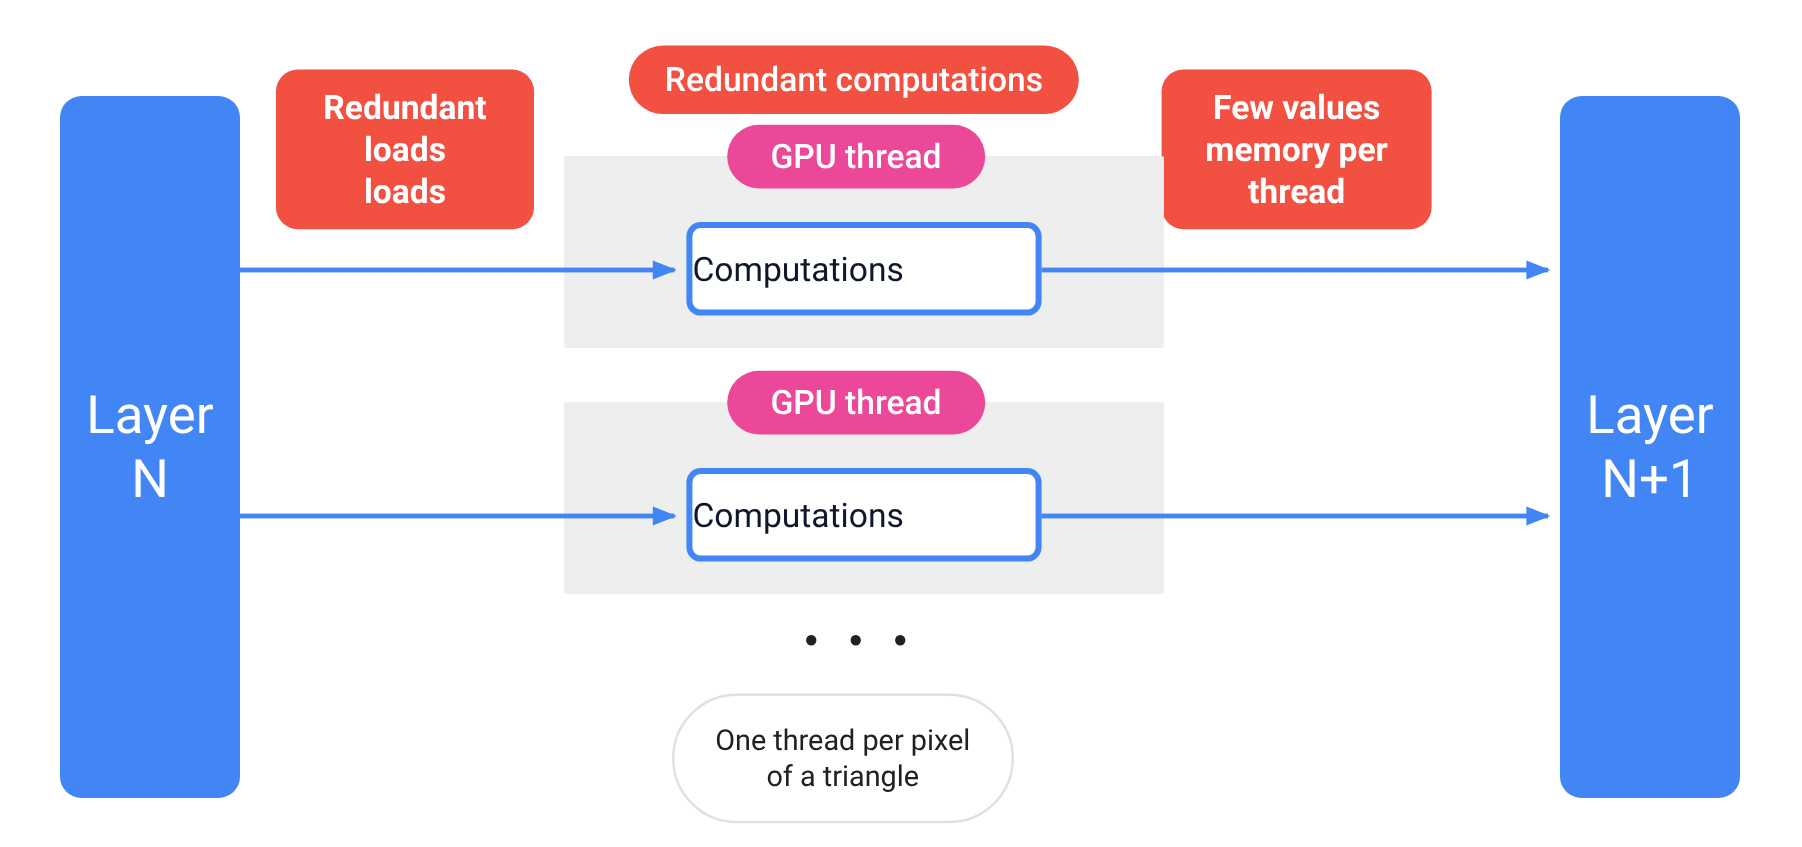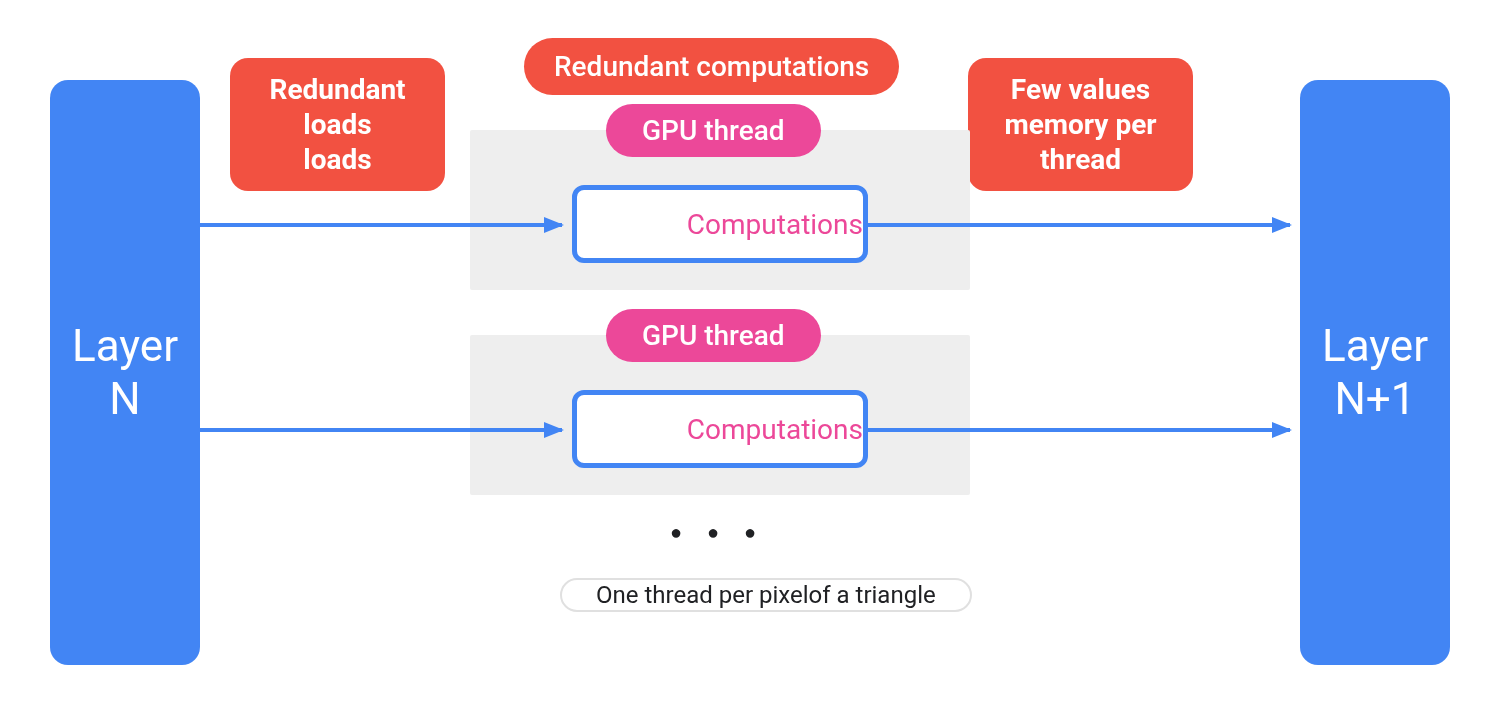--- a/index.html
+++ b/index.html
@@ -67,26 +67,26 @@
     display: flex;
     align-items: center;
     justify-content: center;
     padding: 10px 36px;
   }
   .comp-box {
     position: absolute;
     background: #fff;
     border: 5px solid #4285F4;
     border-radius: 12px;
-    color: #ec4899;
+    color: #0f172a;
     font-size: 28px;
     font-weight: 400;
     display: flex;
     align-items: center;
-    justify-content: flex-end;
+    justify-content: flex-start;
   }
   .arrow {
     position: absolute;
     height: 0;
     border-top: 4px solid #4285F4;
   }
   .arrow::after {
     content: '';
     position: absolute;
     right: -2px;
@@ -104,26 +104,26 @@
     color: #202124;
   }
   .footer-pill {
     position: absolute;
     background: #fff;
     border: 2px solid #E0E0E0;
     border-radius: 999px;
     font-size: 24px;
     color: #202124;
     display: flex;
-    flex-direction: row;
+    flex-direction: column;
     align-items: center;
     justify-content: center;
     text-align: center;
     line-height: 1.25;
-    padding: 0 34px;
+    padding: 22px 34px;
   }
 </style>
 </head>
 <body>
 
 <div class="layer-box" style="left:50px; top:80px; width:150px; height:585px;">
   <span>Layer</span>
   <span>N</span>
 </div>
 

